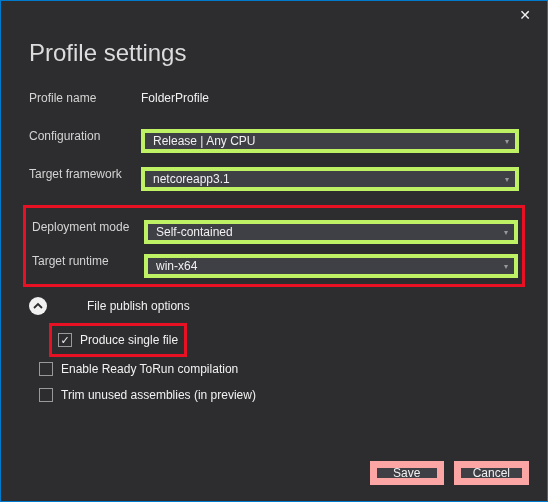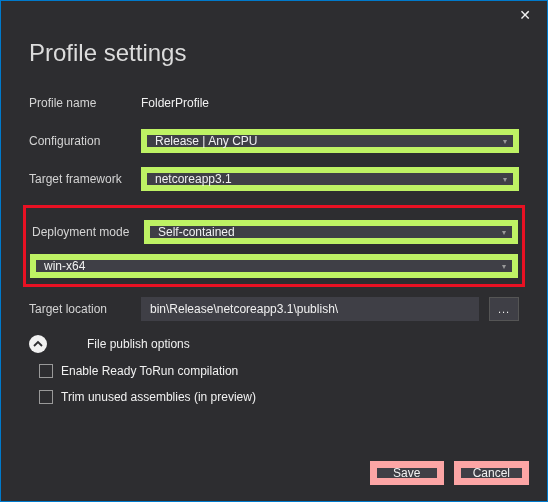--- a/index.html
+++ b/index.html
@@ -31,39 +31,38 @@
     padding: 0 28px 0 28px;
   }
   h1.title {
     font-weight: 300;
     font-size: 24px;
     color: #dcdcdc;
     margin: 10px 0 24px 0;
   }
   .form-row {
     display: flex;
-    align-items: center;
     margin-bottom: 14px;
     min-height: 24px;
   }
   .form-label {
     width: 112px;
     flex-shrink: 0;
     color: #d4d4d4;
     font-size: 12px;
   }
   .form-value {
     flex: 1;
     color: #f1f1f1;
     font-size: 12px;
   }
   .dropdown {
     flex: 1;
     background: #3f3f46;
-    border: 6px solid #bef264;
+    border: 4px solid #bef264;
     height: 24px;
     display: flex;
     align-items: center;
     padding: 0 8px;
     color: #f1f1f1;
     font-size: 12px;
     position: relative;
   }
   .dropdown .chev {
     position: absolute;
@@ -215,46 +214,44 @@
 
   <div class="red-box">
     <div class="form-row">
       <div class="form-label">Deployment mode</div>
       <div class="dropdown">
         <span>Self-contained</span>
         <span class="chev">▾</span>
       </div>
     </div>
     <div class="form-row">
+      <div class="form-label">Target runtime</div>
       <div class="dropdown">
         <span>win-x64</span>
         <span class="chev">▾</span>
       </div>
     </div>
   </div>
 
-  <div class="form-row">
-    <div class="form-label">Target location</div>
-    <div class="textbox">
-      <span>bin\Release\netcoreapp3.1\publish\</span>
-    </div>
-    <div class="browse-btn">
-      <span>...</span>
-    </div>
-  </div>
 
   <div class="expander-row">
     <span class="expander-btn">
       <svg viewBox="0 0 10 10">
           <path d="M1 7 L5 3 L9 7" stroke="#2d2d30" stroke-width="1.8" fill="none"></path>
         </svg>
     </span>
     <span>File publish options</span>
   </div>
 
+  <div class="red-box-small">
+    <div class="check-row">
+      <span class="checkbox checked"></span>
+      <span class="check-label">Produce single file</span>
+    </div>
+  </div>
 
   <div class="check-row">
     <span class="checkbox"></span>
     <span class="check-label">Enable Ready ToRun compilation</span>
   </div>
 
   <div class="check-row">
     <span class="checkbox"></span>
     <span class="check-label">Trim unused assemblies (in preview)</span>
   </div>

